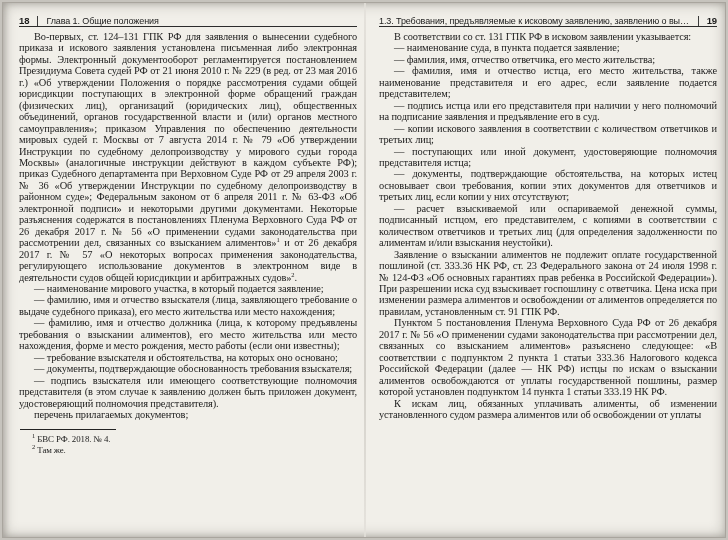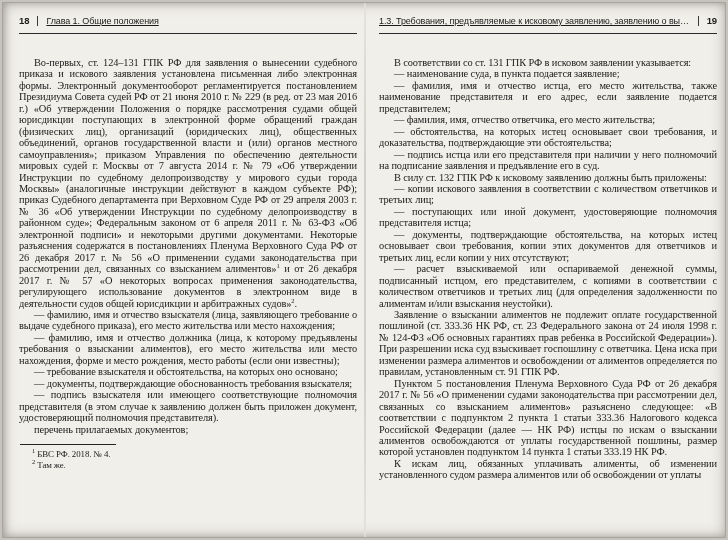--- a/index.html
+++ b/index.html
@@ -26,30 +26,30 @@
     overflow: hidden;
   }
   .page.left  { left: 16px; }
   .page.right { left: 376px; }
 
   .runhead {
     display: flex; align-items: baseline;
     font-family: "Liberation Sans", sans-serif;
     font-size: 9px; letter-spacing: -0.1px;
     border-bottom: 1.6px solid #2b2b2b;
-    padding-bottom: 7px; margin-bottom: 23px;
+    padding-bottom: 0; margin-bottom: 4px;
     white-space: nowrap; overflow: hidden;
   }
   .runhead .pnum { font-weight: bold; font-size: 9.5px; }
   .runhead .hbar {
     display: inline-block; width: 0; height: 10px;
     border-left: 1px solid #3a3a3a;
     margin: 0 8px; align-self: center;
   }
-  .runhead .htitle { flex: 0 1 auto; overflow: hidden; text-overflow: ellipsis; text-decoration: underline; }
+  .runhead .htitle { flex: 0 1 auto; overflow: hidden; text-overflow: ellipsis; }
   .runhead.rh-right .htitle { flex: 1 1 auto; }
 
   .body-text {
     font-size: 10.4px; line-height: 11.45px;
     text-align: justify;
     letter-spacing: -0.12px;
   }
   .body-text p { margin: 0; text-indent: 15px; }
   b { font-weight: normal; }
   sup.fnmark {
@@ -75,20 +75,21 @@
   <div class="gutter"></div>
 
   <div class="page left">
     <div class="runhead rh-left">
       <span class="pnum">18</span>
       <span class="hbar"></span>
       <span class="htitle">Глава 1.  Общие положения</span>
     </div>
     <div class="body-text">
       <p><span>Во-первых, ст. 124–131 ГПК РФ для заявления о вынесении судебного приказа и искового заявления установлена письменная либо электронная формы. Электронный документооборот регламентируется постановлением Президиума Совета судей РФ от 21 июня 2010 г. № 229 (в ред. от 23 мая 2016 г.) «Об утверждении Положения о порядке рассмотрения судами общей юрисдикции поступающих в электронной форме обращений граждан (физических лиц), организаций (юридических лиц), общественных объединений, органов государственной власти и (или) органов местного самоуправления»; приказом Управления по обеспечению деятельности мировых судей г. Москвы от 7 августа 2014 г. № 79 «Об утверждении Инструкции по судебному делопроизводству у мирового судьи города Москвы» (аналогичные инструкции действуют в каждом субъекте РФ); приказ Судебного департамента при Верховном Суде РФ от 29 апреля 2003 г. № 36 «Об утверждении Инструкции по судебному делопроизводству в районном суде»; Федеральным законом от 6 апреля 2011 г. № 63-ФЗ «Об электронной подписи» и некоторыми другими документами. Некоторые разъяснения содержатся в постановлениях Пленума Верховного Суда РФ от 26 декабря 2017 г. № 56 «О применении судами законодательства при рассмотрении дел, связанных со взысканием алиментов»</span><sup class="fnmark">1</sup><span> и от 26 декабря 2017 г. № 57 «О некоторых вопросах применения законодательства, регулирующего использование документов в электронном виде в деятельности судов общей юрисдикции и арбитражных судов»</span><sup class="fnmark">2</sup><span>.</span></p>
+      <p>—  наименование мирового участка, в который подается заявление;</p>
       <p>—  фамилию, имя и отчество взыскателя (лица, заявляющего требование о выдаче судебного приказа), его место жительства или место нахождения;</p>
       <p>—  фамилию, имя и отчество должника (лица, к которому предъявлены требования о взыскании алиментов), его место жительства или место нахождения, форме и место рождения, место работы (если они известны);</p>
       <p>—  требование взыскателя и обстоятельства, на которых оно основано;</p>
       <p>—  документы, подтверждающие обоснованность требования взыскателя;</p>
       <p>—  подпись взыскателя или имеющего соответствующие полномочия представителя (в этом случае к заявлению должен быть приложен документ, удостоверяющий полномочия представителя).</p>
       <p>перечень прилагаемых документов;</p>
     </div>
     <div class="footnotes">
       <div class="fnrule"></div>
       <p><sup class="fnmark">1</sup> <span>БВС РФ. 2018. № 4.</span></p>
@@ -98,25 +99,23 @@
 
   <div class="page right">
     <div class="runhead rh-right">
       <span class="htitle">1.3.  Требования, предъявляемые к исковому заявлению, заявлению о выдаче...</span>
       <span class="hbar"></span>
       <span class="pnum">19</span>
     </div>
     <div class="body-text">
       <p>В соответствии со ст. 131 ГПК РФ в исковом заявлении указывается:</p>
       <p>—  наименование суда, в пункта подается заявление;</p>
+      <p>—  фамилия, имя, отчество ответчика, его место жительства;</p>
       <p>—  фамилия, имя и отчество истца, его место жительства, также наименование представителя и его адрес, если заявление подается представителем;</p>
-      <p>—  фамилия, имя, отчество ответчика, его место жительства;</p>
-      <p>—  обстоятельства, на которых истец основывает свои требования, и доказательства, подтверждающие эти обстоятельства;</p>
       <p>—  подпись истца или его представителя при наличии у него полномочий на подписание заявления и предъявление его в суд.</p>
-      <p>В силу ст. 132 ГПК РФ к исковому заявлению должны быть приложены:</p>
       <p>—  копии искового заявления в соответствии с количеством ответчиков и третьих лиц;</p>
       <p>—  поступающих или иной документ, удостоверяющие полномочия представителя истца;</p>
       <p>—  документы, подтверждающие обстоятельства, на которых истец основывает свои требования, копии этих документов для ответчиков и третьих лиц, если копии у них отсутствуют;</p>
       <p>—  расчет взыскиваемой или оспариваемой денежной суммы, подписанный истцом, его представителем, с копиями в соответствии с количеством ответчиков и третьих лиц (для определения задолженности по алиментам и/или взыскания неустойки).</p>
       <p><b>Заявление о взыскании алиментов не подлежит оплате государственной пошлиной</b><span> (ст. 333.36 НК РФ, ст. 23 Федерального закона от 24 июля 1998 г. № 124-ФЗ «Об основных гарантиях прав ребенка в Российской Федерации»). При разрешении иска суд взыскивает госпошлину с ответчика. Цена иска при изменении размера алиментов и освобождении от алиментов определяется по правилам, установленным ст. 91 ГПК РФ.</span></p>
       <p>Пунктом 5 постановления Пленума Верховного Суда РФ от 26 декабря 2017 г. № 56 «О применении судами законодательства при рассмотрении дел, связанных со взысканием алиментов» разъяснено следующее: «В соответствии с подпунктом 2 пункта 1 статьи 333.36 Налогового кодекса Российской Федерации (далее — НК РФ) истцы по искам о взыскании алиментов освобождаются от уплаты государственной пошлины, размер которой установлен подпунктом 14 пункта 1 статьи 333.19 НК РФ.</p>
       <p>К искам лиц, обязанных уплачивать алименты, об изменении установленного судом размера алиментов или об освобождении от уплаты</p>
     </div>
   </div>
 </div>

